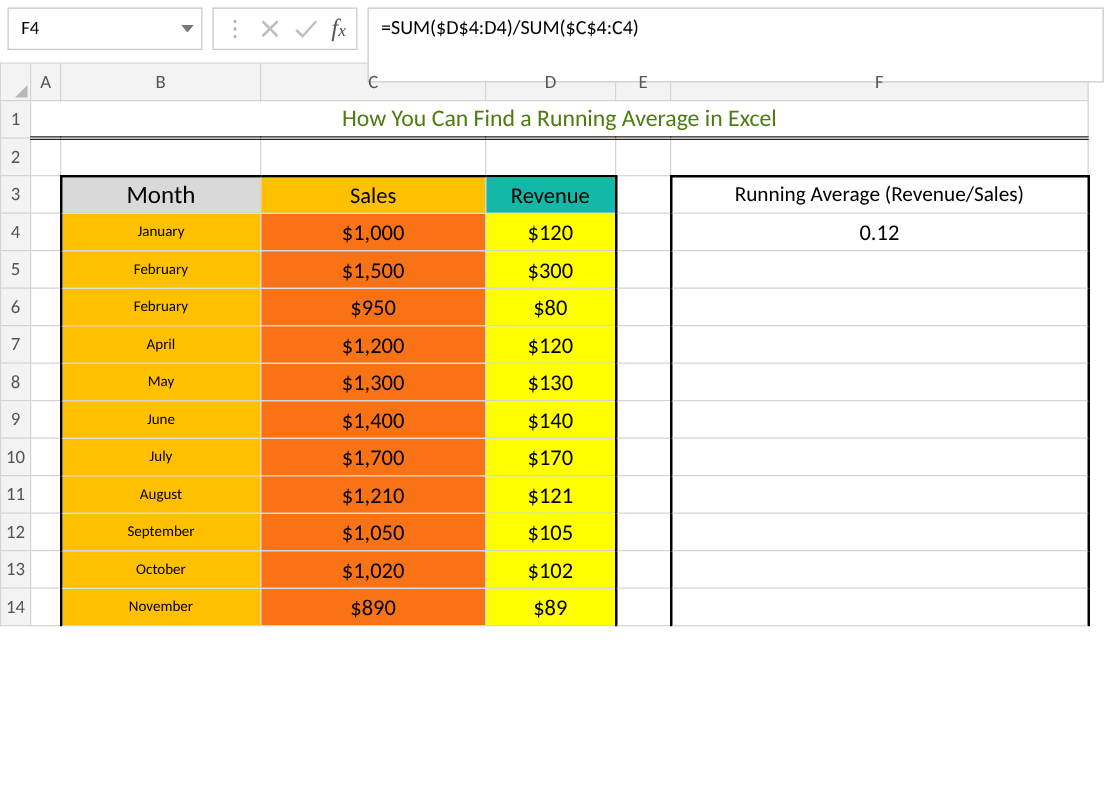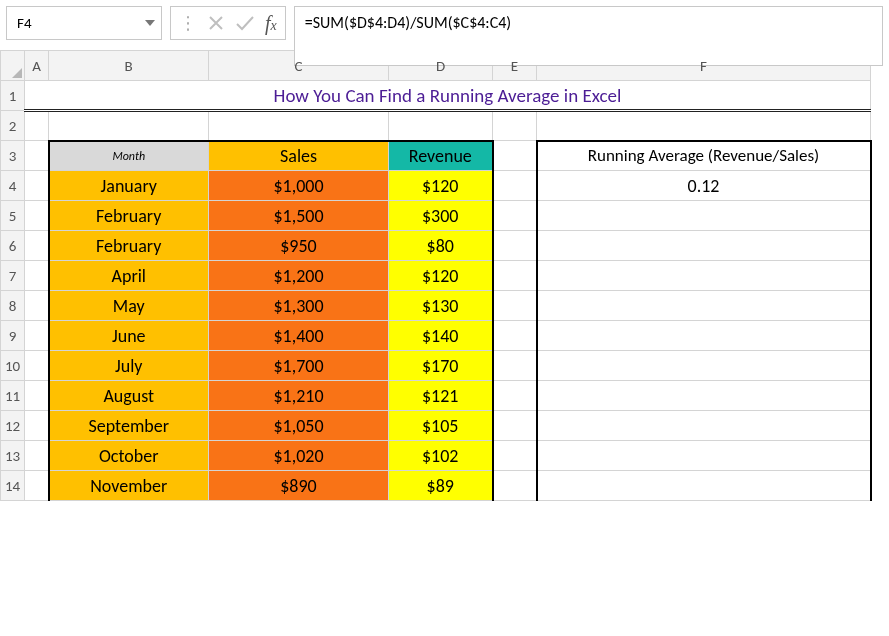--- a/index.html
+++ b/index.html
@@ -82,29 +82,29 @@
   }
   .col-tri::after {
     content:"";
     position:absolute;
     right:2px; bottom:2px;
     border-style: solid;
     border-width: 0 0 10px 10px;
     border-color: transparent transparent #b7b7b7 transparent;
   }
   .title-cell {
-    color: #4c1d95;
+    color: #4d7c0f;
     font-weight: bold;
     font-size: 19px;
     border-bottom: 3px double #222 !important;
   }
-  .hdr-month { background: #d9d9d9; font-size: 12px; font-style: italic; }
+  .hdr-month { background: #d9d9d9; font-size: 20px; }
   .hdr-sales { background: #ffc000; font-size: 18px; }
   .hdr-rev { background: #14b8a6; font-size: 18px; }
-  .cell-month { background: #ffc000; font-size: 18px; }
+  .cell-month { background: #ffc000; font-size: 12px; }
   .cell-sales { background: #f97316; font-size: 18px; }
   .cell-rev { background: #ffff00; font-size: 18px; }
   .tbl-border-top { border-top: 2px solid #000 !important; }
   .tbl-border-bottom { border-bottom: 2px solid #000 !important; }
   .tbl-border-left { border-left: 2px solid #000 !important; }
   .tbl-border-right { border-right: 2px solid #000 !important; }
   .run-hdr { background: #fff; font-size: 17px; }
   .run-val { background: #fff; font-size: 18px; }
   .blank-e { background: #fff; }
   .col-A { width: 24px; }

